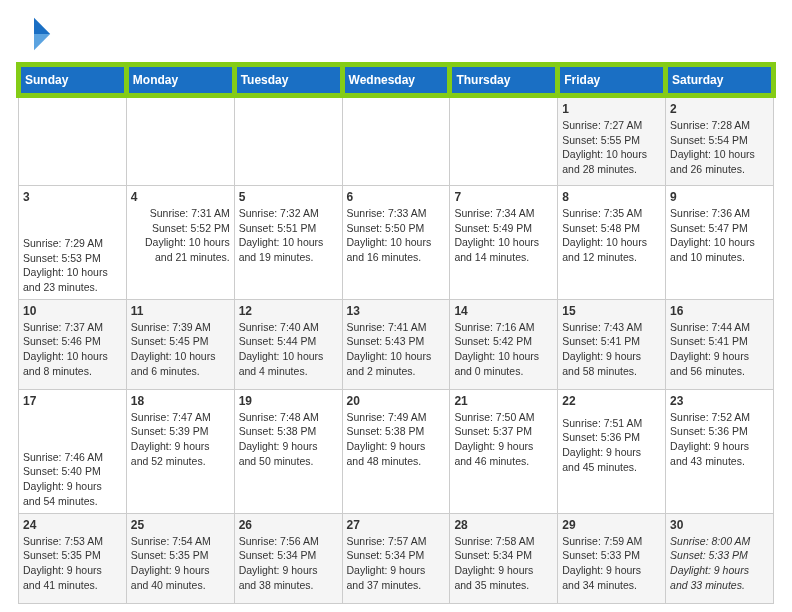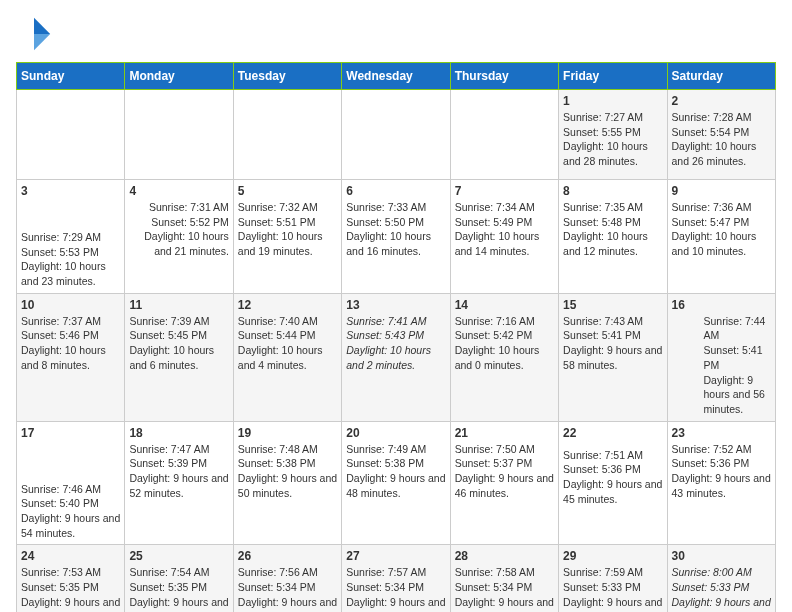--- a/index.html
+++ b/index.html
@@ -49,21 +49,21 @@
       border-collapse: collapse;
       font-size: 11px;
     }
     .calendar thead th {
       background: #1a6fc4;
       color: white;
       padding: 6px 4px;
       text-align: left;
       font-size: 12px;
       font-weight: bold;
-      border: 1px solid #84cc16;
+      border: 5px solid #84cc16;
     }
     .calendar tbody td {
       border: 1px solid #ccc;
       vertical-align: top;
       padding: 4px;
       width: 108px;
       height: 90px;
     }
     .calendar tbody tr:nth-child(odd) td {
       background: #f5f5f5;
@@ -196,39 +196,39 @@
 Daylight: 10 hours and 6 minutes.</div>
         </td>
         <td>
           <div class="day-num">12</div>
           <div class="day-info" style="white-space: pre-line;">Sunrise: 7:40 AM
 Sunset: 5:44 PM
 Daylight: 10 hours and 4 minutes.</div>
         </td>
         <td>
           <div class="day-num">13</div>
-          <div class="day-info" style="white-space: pre-line; font-style: italic;">Sunrise: 7:41 AM
+          <div class="day-info" style="white-space: pre-line;">Sunrise: 7:41 AM
 Sunset: 5:43 PM
 Daylight: 10 hours and 2 minutes.</div>
         </td>
         <td>
           <div class="day-num">14</div>
           <div class="day-info" style="white-space: pre-line;">Sunrise: 7:16 AM
 Sunset: 5:42 PM
 Daylight: 10 hours and 0 minutes.</div>
         </td>
         <td>
           <div class="day-num">15</div>
           <div class="day-info" style="white-space: pre-line;">Sunrise: 7:43 AM
 Sunset: 5:41 PM
 Daylight: 9 hours and 58 minutes.</div>
         </td>
         <td>
           <div class="day-num">16</div>
-          <div class="day-info" style="white-space: pre-line; margin-left: 32px;">Sunrise: 7:44 AM
+          <div class="day-info" style="white-space: pre-line;">Sunrise: 7:44 AM
 Sunset: 5:41 PM
 Daylight: 9 hours and 56 minutes.</div>
         </td>
       </tr>
       <tr>
         <td>
           <div class="day-num">17</div>
           <div class="day-info" style="white-space: pre-line; margin-top: 42px;">Sunrise: 7:46 AM
 Sunset: 5:40 PM
 Daylight: 9 hours and 54 minutes.</div>

